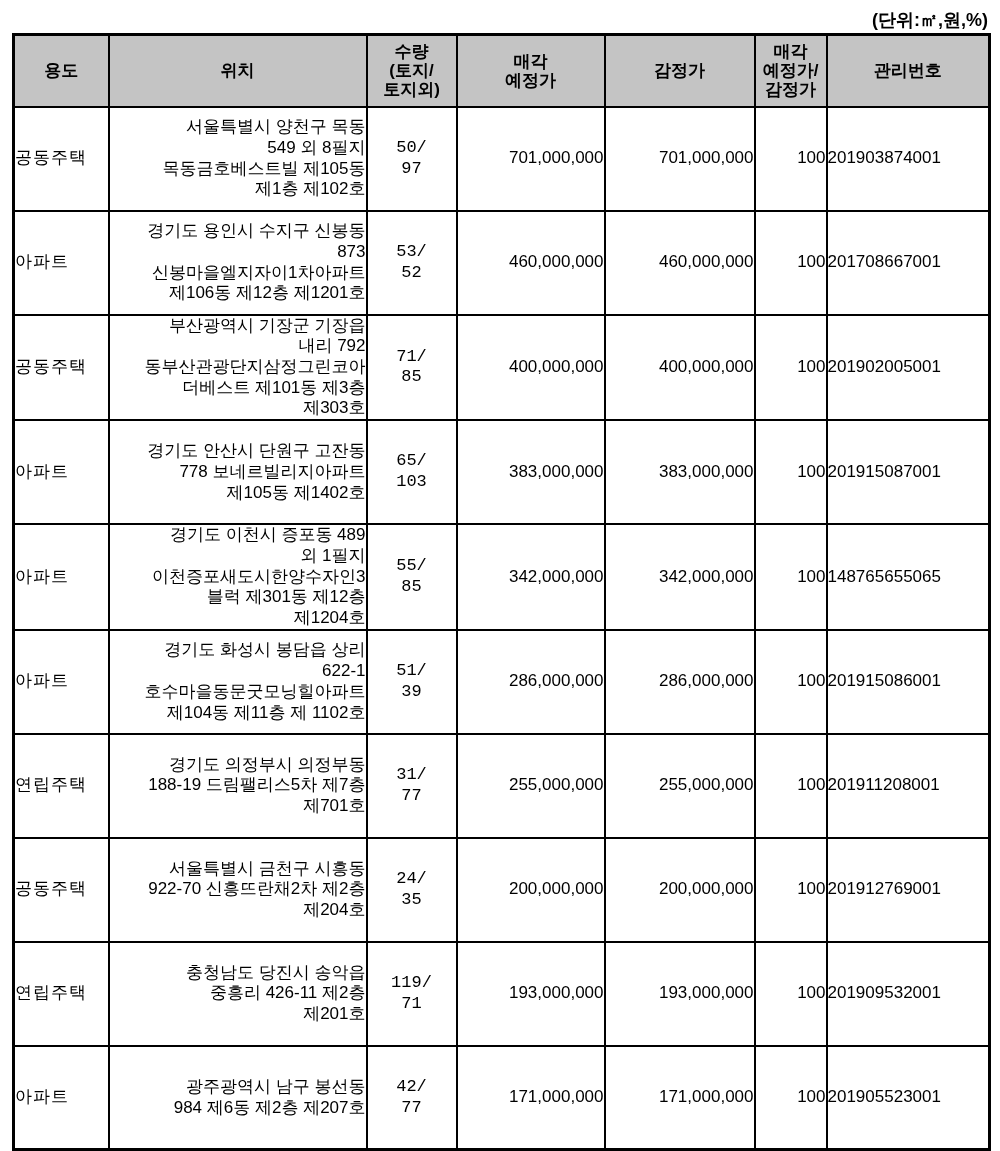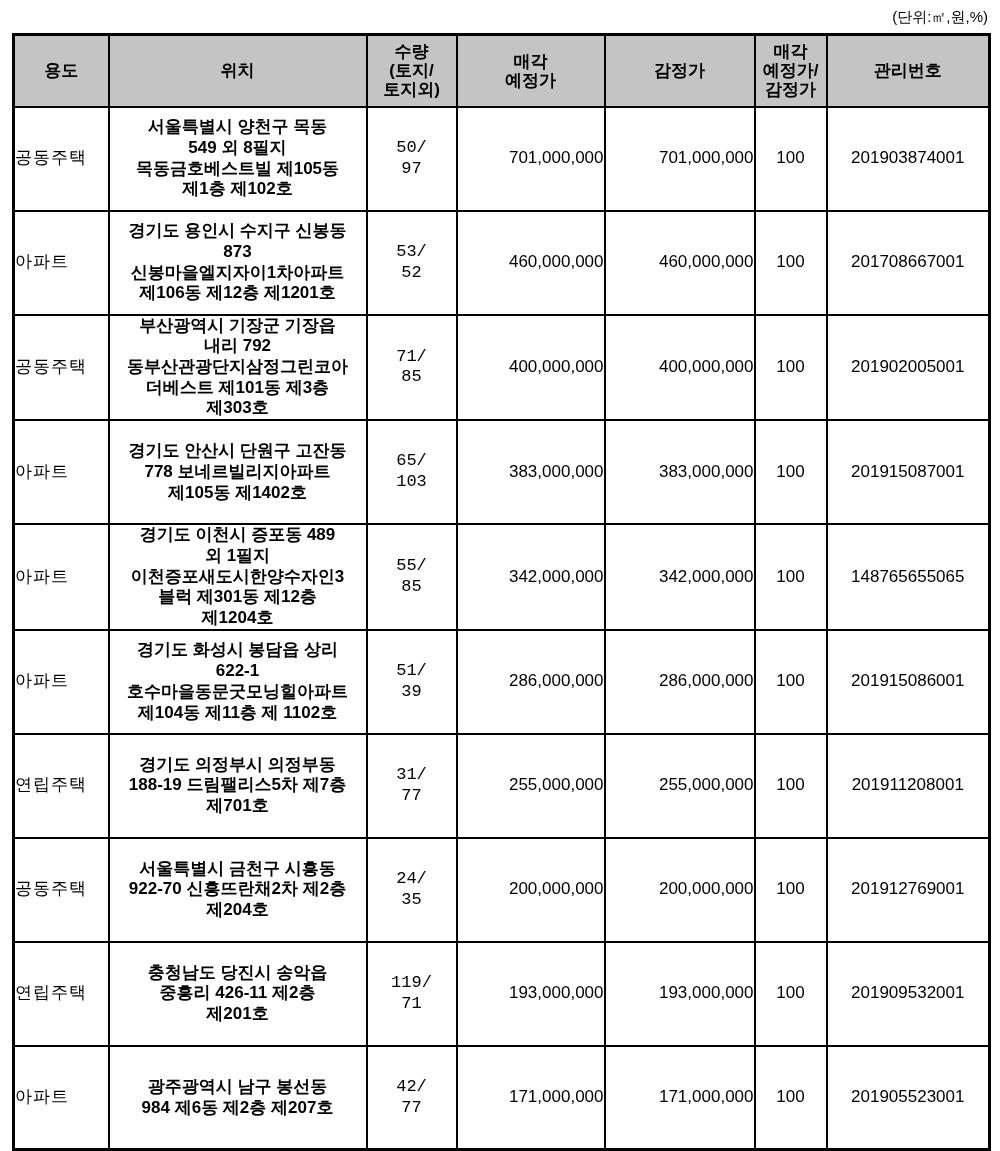--- a/index.html
+++ b/index.html
@@ -13,22 +13,22 @@
   .page {
     width: 1000px;
     height: 1151px;
     position: relative;
     box-sizing: border-box;
   }
   .unit-label {
     position: absolute;
     top: 8px;
     right: 12px;
-    font-size: 15px;
-    font-weight: normal;
+    font-size: 18px;
+    font-weight: bold;
     letter-spacing: 0px;
   }
   table.auction-table {
     position: absolute;
     top: 33px;
     left: 12px;
     width: 976px;
     border-collapse: collapse;
     table-layout: fixed;
     border: 3px solid #000000;
@@ -54,25 +54,25 @@
   }
   table.auction-table tbody tr {
     height: 104px;
   }
   table.auction-table tbody td {
     font-size: 17px;
     vertical-align: middle;
     line-height: 1.22;
   }
   td.c-use    { letter-spacing: 1px; }
-  td.c-loc    { text-align: center; font-weight: bold; }
+  td.c-loc    { text-align: right; }
   td.c-qty    { text-align: center; font-family: Liberation Mono, monospace; }
   td.c-price  { text-align: right; padding-right: 6px; }
-  td.c-ratio  { text-align: center; }
-  td.c-mgmt   { text-align: center; }
+  td.c-ratio  { text-align: right; }
+  td.c-mgmt   { }
 </style>
 </head>
 <body>
 
 <div class="page">
 
   <div class="unit-label">(단위:㎡,원,%)</div>
 
   <table class="auction-table">
     <colgroup>

